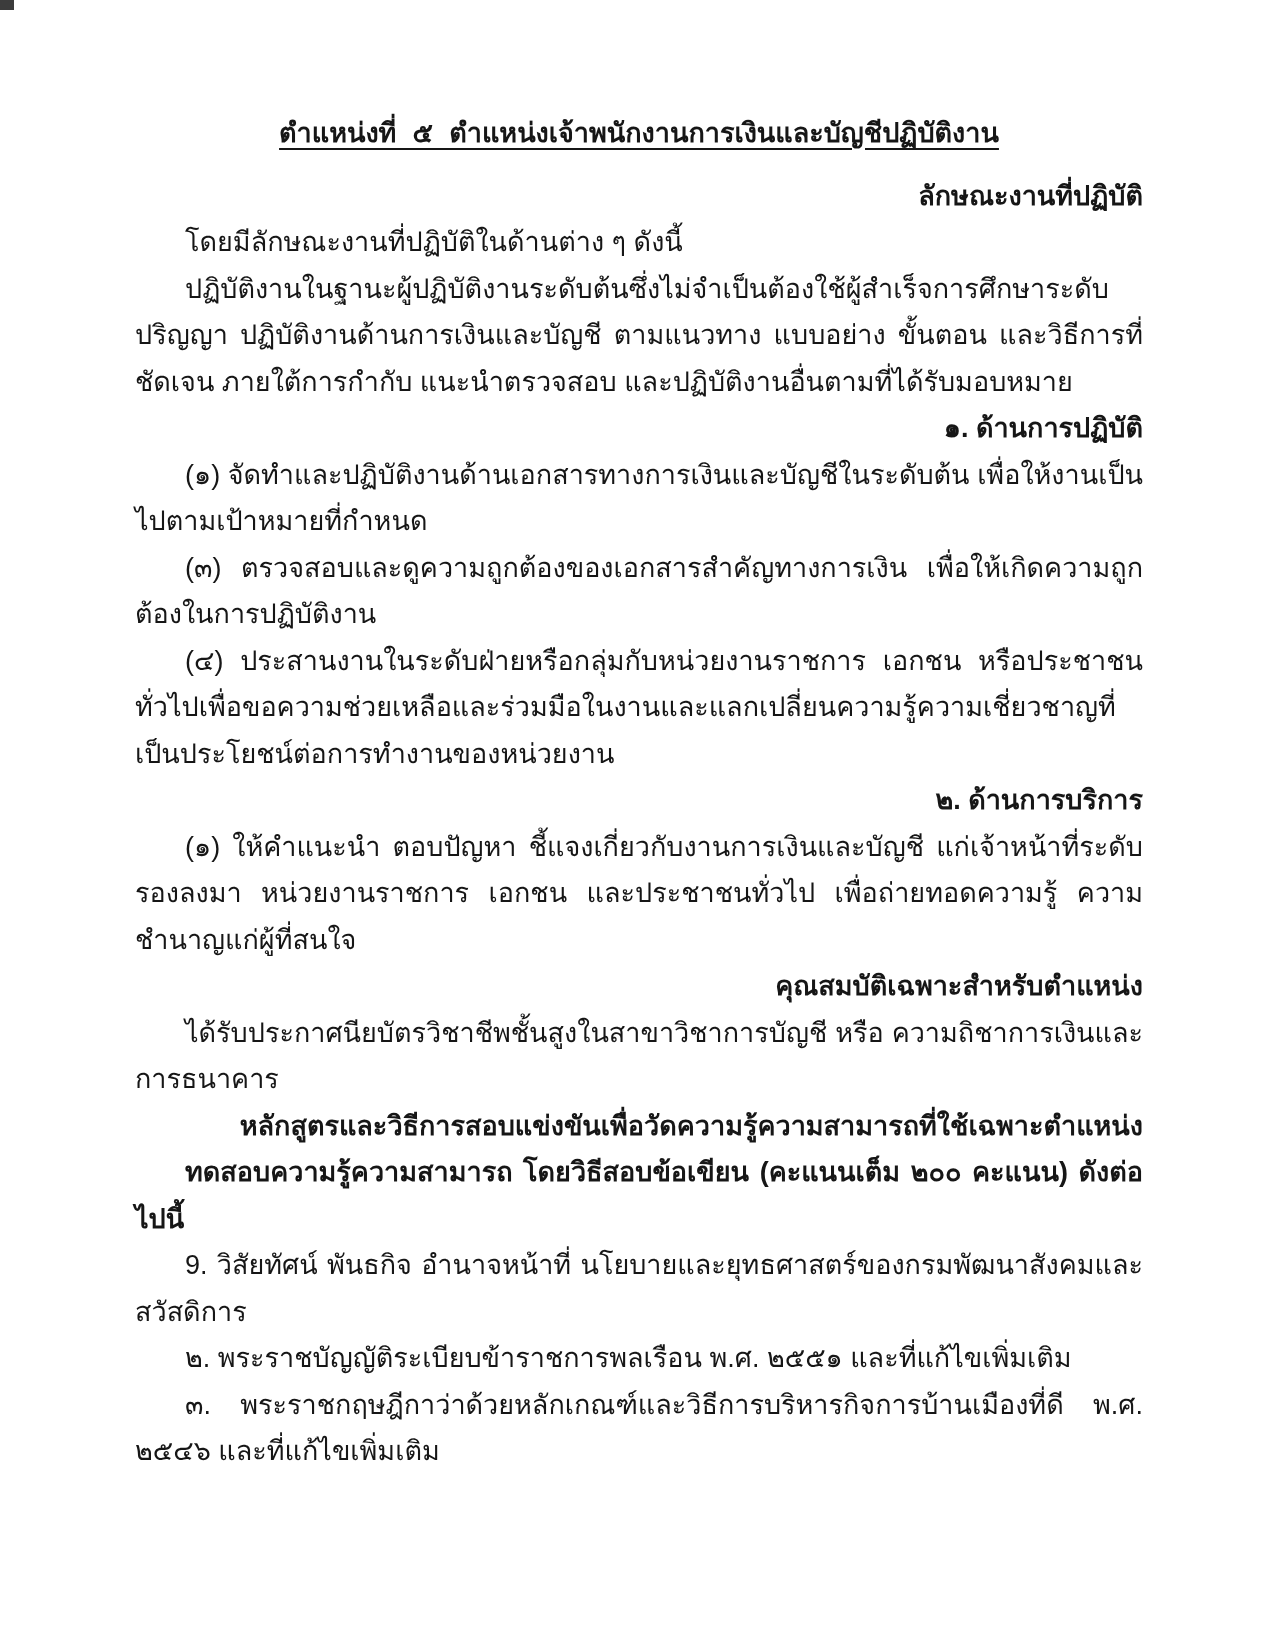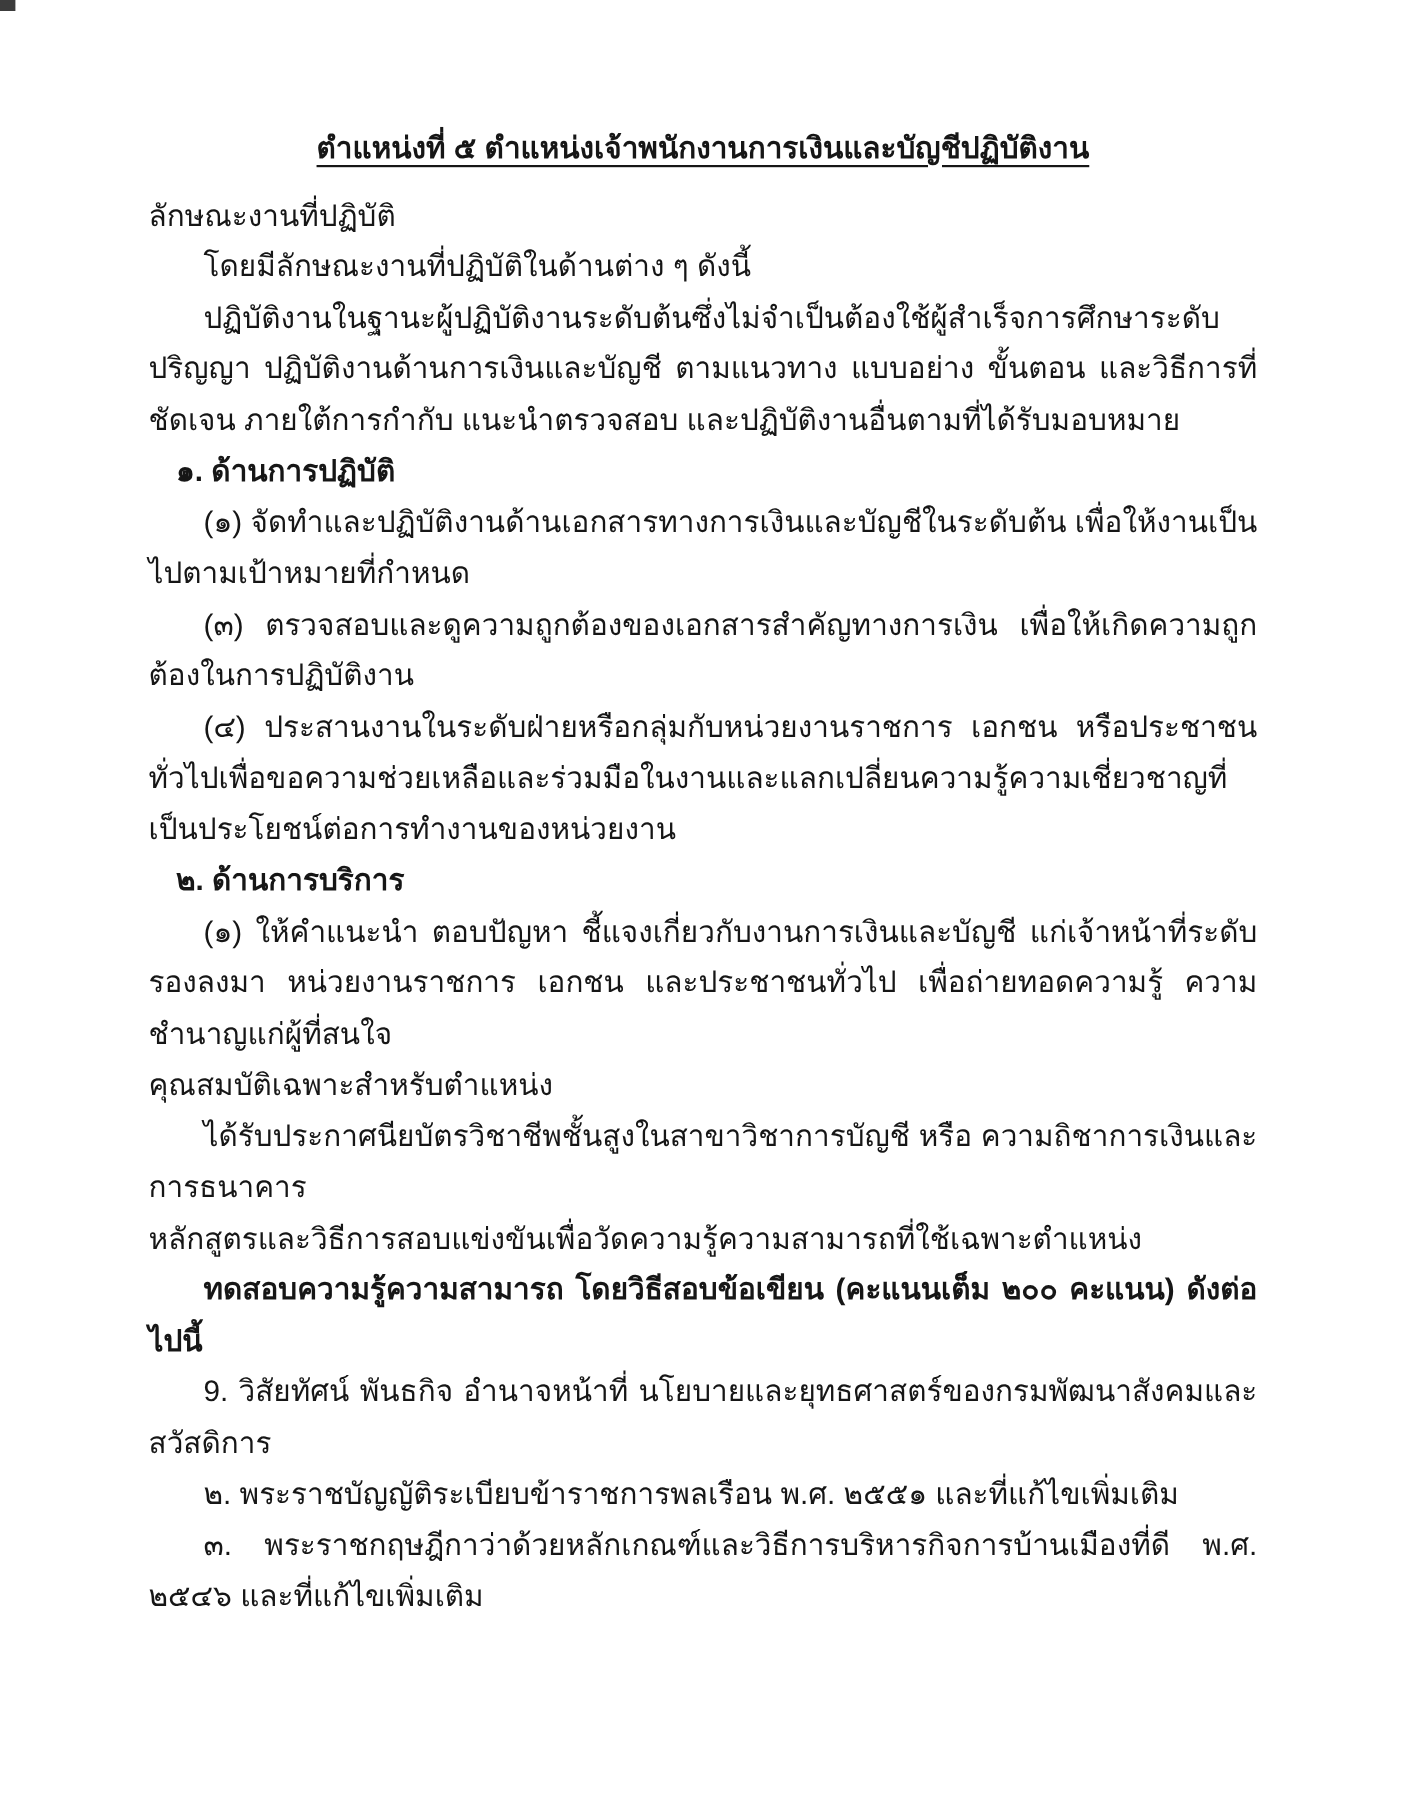--- a/index.html
+++ b/index.html
@@ -20,23 +20,24 @@
     line-height: 46.5px;
     text-align: justify;
   }
   p, h1, h2, h3 { margin: 0; padding: 0; font-size: inherit; line-height: inherit; }
   .doc-title {
     text-align: center;
     font-weight: 700;
     text-decoration: underline;
     text-underline-offset: 6px;
     margin-bottom: 14px;
+    font-family: Liberation Mono, monospace;
   }
-  .heading { font-weight: 400; text-align: left; }
-  .sub-heading { font-weight: 700; margin-left: 25px; text-align: left; }
+  .heading { font-weight: 700; text-align: right; }
+  .sub-heading { font-weight: 700; margin-left: 25px; text-align: right; }
   .indent { text-indent: 50px; }
   .bold { font-weight: 700; }
   .scan-noise {
     position: absolute;
     top: 0; left: 0;
     width: 14px; height: 10px;
     background: #1a1a1a;
     opacity: 0.85;
   }
 </style>

